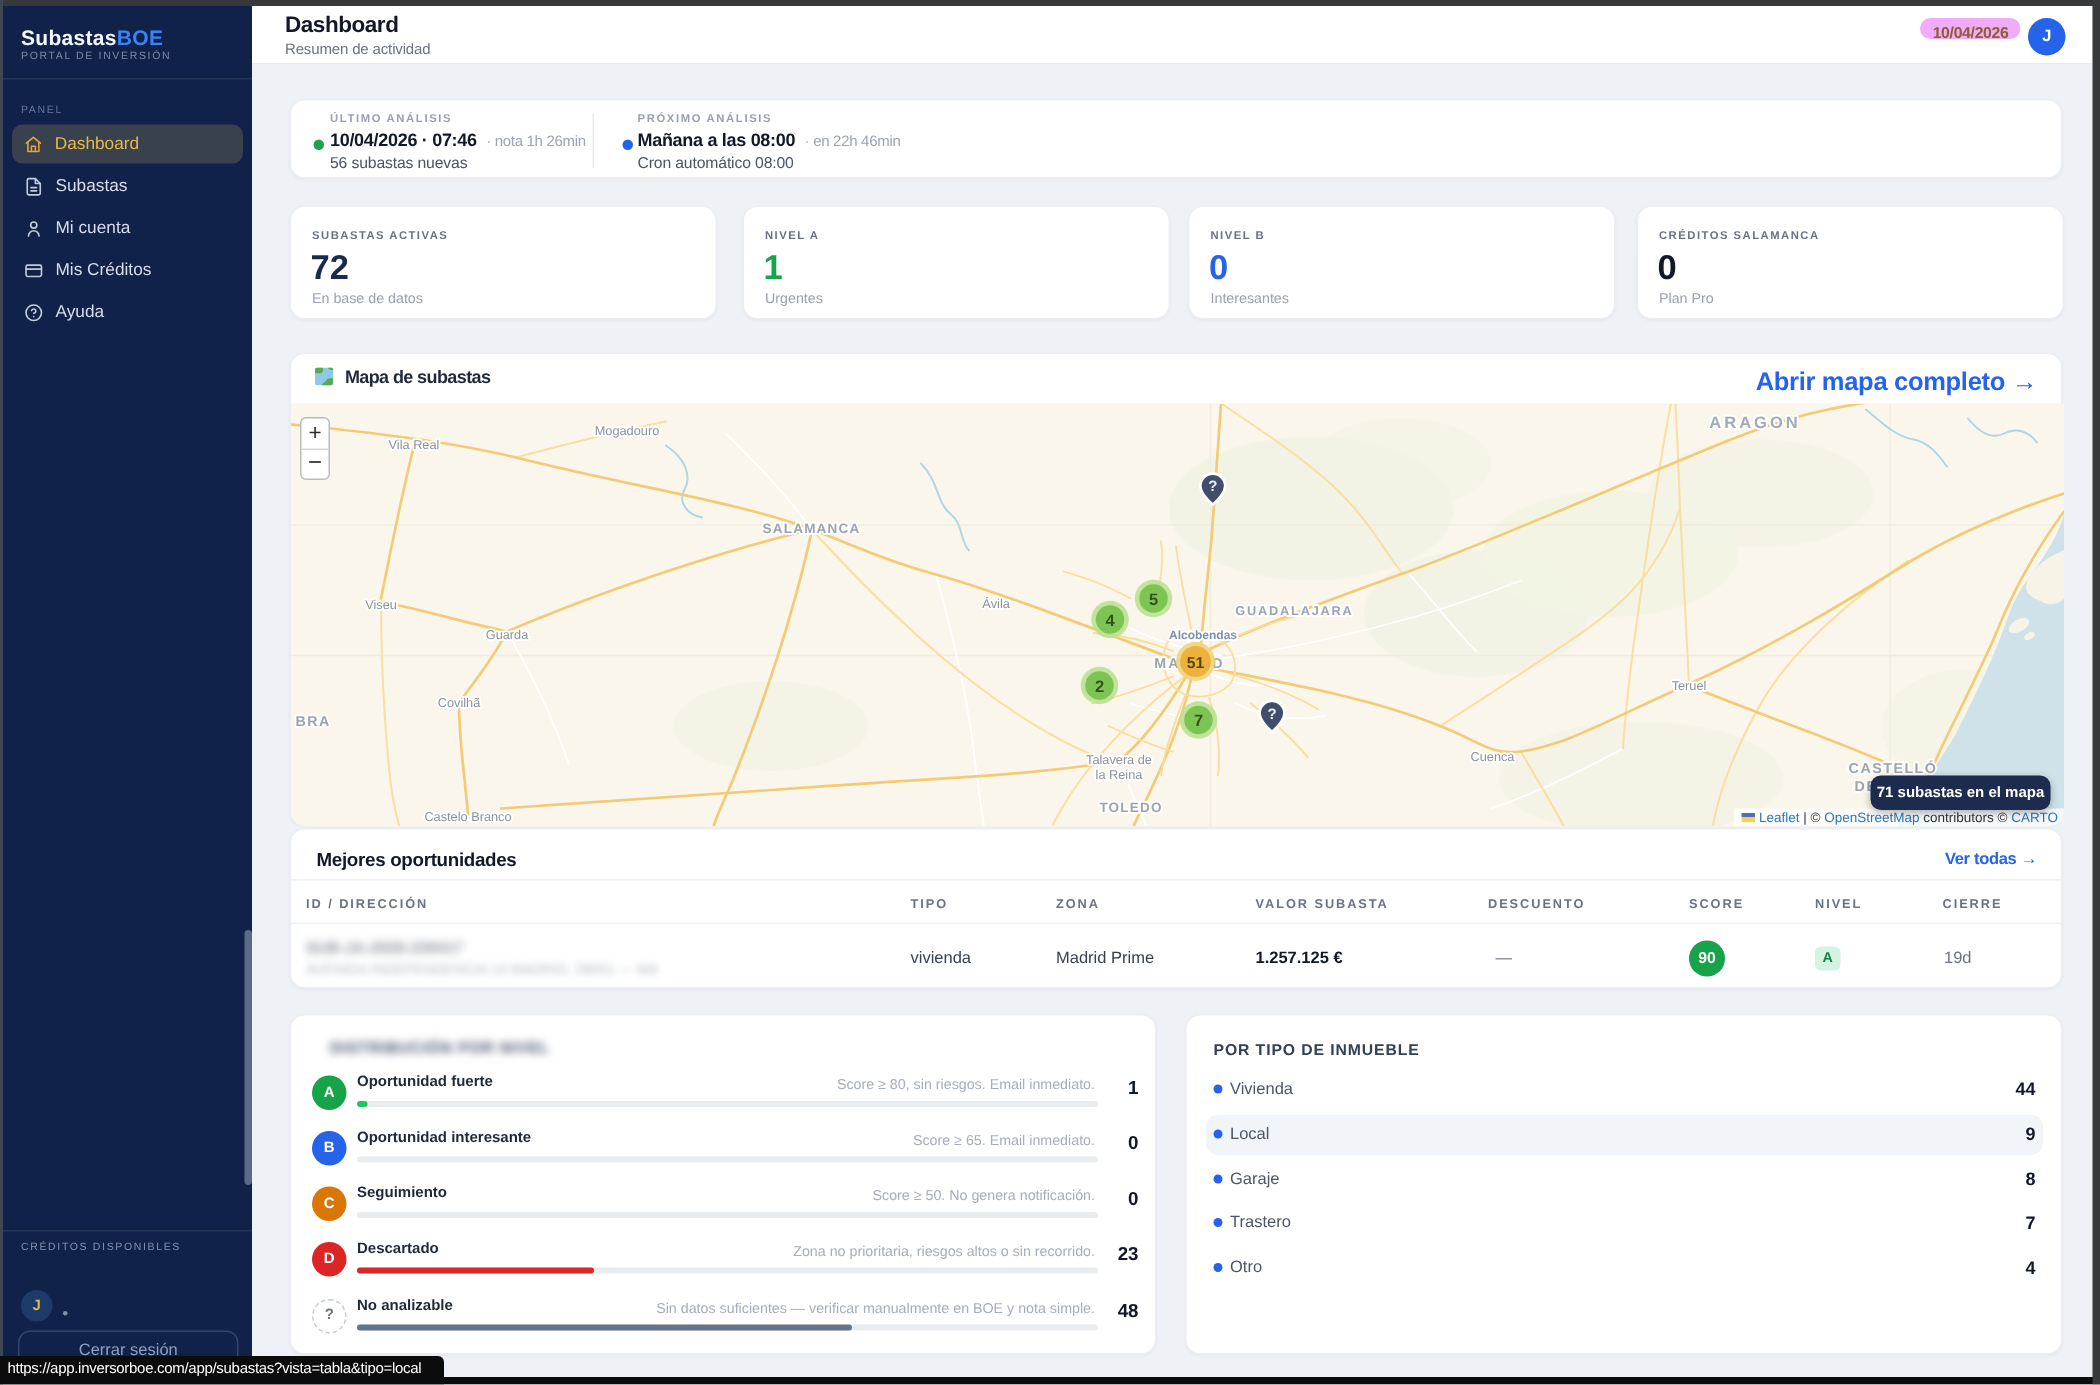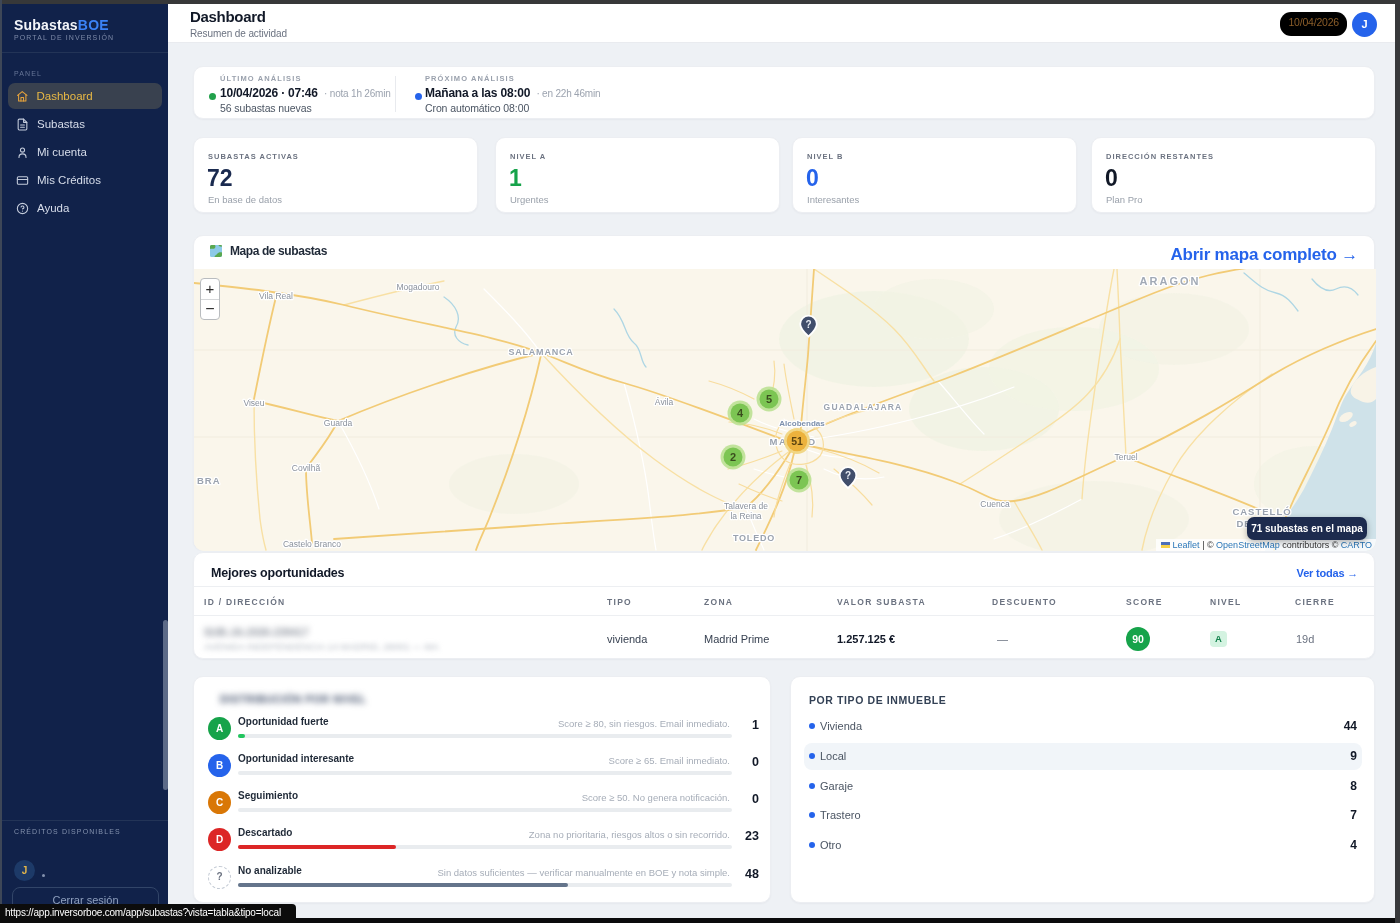--- a/index.html
+++ b/index.html
@@ -27,21 +27,21 @@
 .cred-avatar { position:absolute; left:12px; top:39px; width:21px; height:21px; border-radius:50%; background:#1d3a68; color:#e3b64a; font-size:10px; font-weight:bold; text-align:center; line-height:21px; }
 .cred-dot { position:absolute; left:40px; top:53px; width:3px; height:3px; background:#8391ad; border-radius:50%; }
 .logout { position:absolute; left:10px; top:66px; width:147px; height:34px; border:1px solid #324568; border-radius:8px; color:#8fa0be; font-size:11px; text-align:center; padding-top:6px; }
 .scrollthumb { position:absolute; right:0px; top:616px; width:5px; height:170px; background:#9aa6ba; opacity:.55; border-radius:3px; }
 
 
 .main { position:absolute; left:168px; top:4px; right:5px; bottom:5px; background:#eef1f5; overflow:hidden; }
 .topbar { position:absolute; left:0; top:0; right:0; height:39px; background:#fff; border-bottom:1px solid #e9ebef; z-index:10; }
 .topbar h1 { position:absolute; left:22px; top:4px; font-size:15px; color:#111827; letter-spacing:-.3px; }
 .topbar .sub { position:absolute; left:22px; top:24px; font-size:10px; letter-spacing:-.1px; color:#6b7280; }
-.datepill { position:absolute; right:48px; top:8px; height:24px; padding:0 8px; background:#000000; color:#8c5e2a; font-size:10.5px; letter-spacing:-.2px; font-weight:normal; border-radius:11px; line-height:21px; }
+.datepill { position:absolute; right:48px; top:8px; height:14px; padding:0 8px; background:#f0abfc; color:#8c5e2a; font-size:10.5px; letter-spacing:-.2px; font-weight:bold; border-radius:11px; line-height:21px; }
 .avatar { position:absolute; right:18px; top:8px; width:25px; height:25px; background:#2563eb; border-radius:50%; color:#fff; font-size:11px; font-weight:bold; text-align:center; line-height:24px; }
 
 .card { position:absolute; background:#fff; border-radius:10px; border:1px solid #eceef2; box-shadow:0 1px 2px rgba(16,24,40,.04); }
 
 
 .analysis { left:25px; top:62px; width:1182px; height:53px; }
 .an-col { position:absolute; top:7px; }
 .an-label { font-size:7.5px; color:#9aa1ad; letter-spacing:1.1px; font-weight:bold; }
 .an-row { margin-top:3px; font-size:12px; line-height:14px; letter-spacing:-.2px; font-weight:bold; color:#111827; white-space:nowrap; }
 .an-row .dim { font-size:10px; letter-spacing:-.2px; font-weight:normal; color:#9ca3af; }
@@ -167,21 +167,21 @@
     <div class="lb">NIVEL A</div>
     <div class="num" style="color:#16a34a;">1</div>
     <div class="sb">Urgentes</div>
   </div>
   <div class="card stat" style="left:624px;">
     <div class="lb">NIVEL B</div>
     <div class="num" style="color:#2563eb;">0</div>
     <div class="sb">Interesantes</div>
   </div>
   <div class="card stat" style="left:923px;">
-    <div class="lb">DIRECCIÓN RESTANTES</div>
+    <div class="lb">CRÉDITOS SALAMANCA</div>
     <div class="num" style="color:#111827;">0</div>
     <div class="sb">Plan Pro</div>
   </div>
 
   <div class="card mapcard">
     <div class="map-head">
       <div class="map-title"><svg width="12" height="12" viewBox="0 0 12 12" style="vertical-align:-1.5px; margin-right:5px;">
             <rect width="12" height="12" rx="1.5" fill="#8ccae8"></rect>
             <path d="M0 4C1.5 3 3 4.5 4.5 3.5 5.5 2.8 5.8 1.2 5 0H1.5C.5 0 0 .8 0 1.8z" fill="#5aa84f"></path>
             <path d="M4.5 12c.2-1.8 2.3-2 3-3.4.6-1.2 2.6-1.8 4.5-1.2V10c0 1.2-.8 2-2 2z" fill="#5aa84f"></path>

